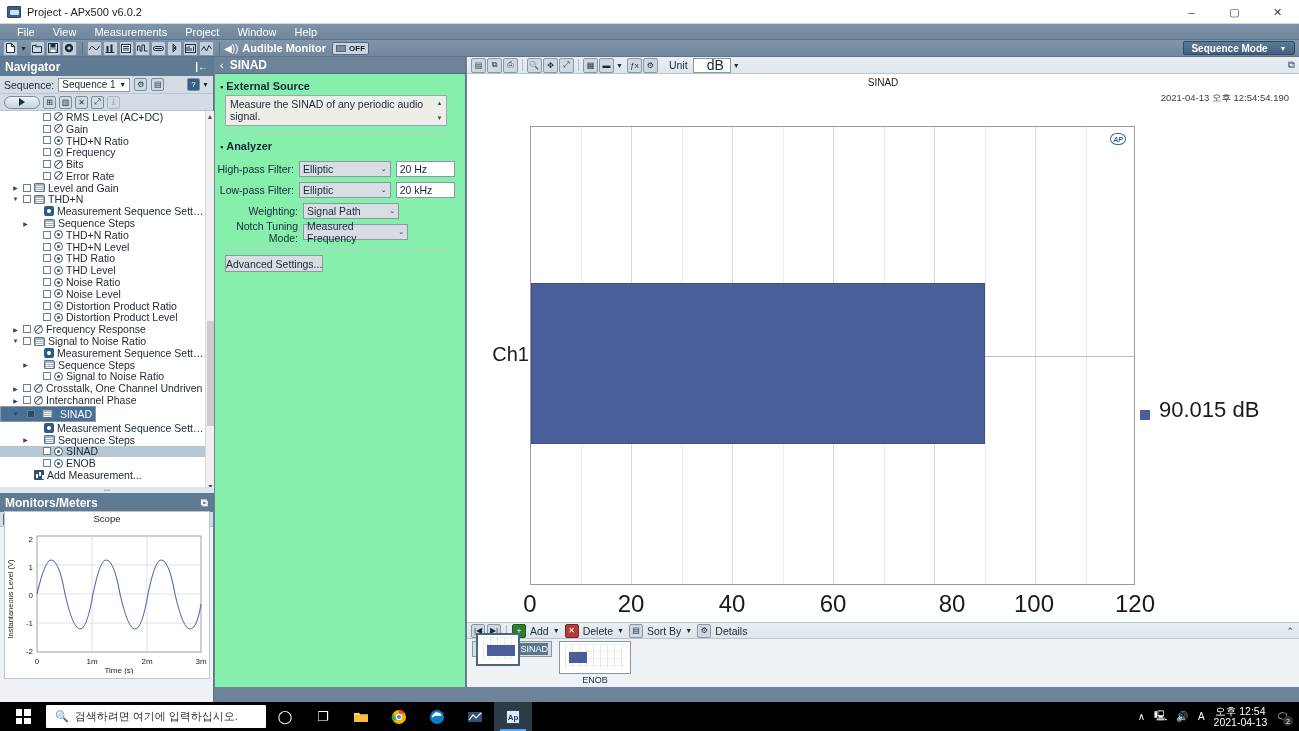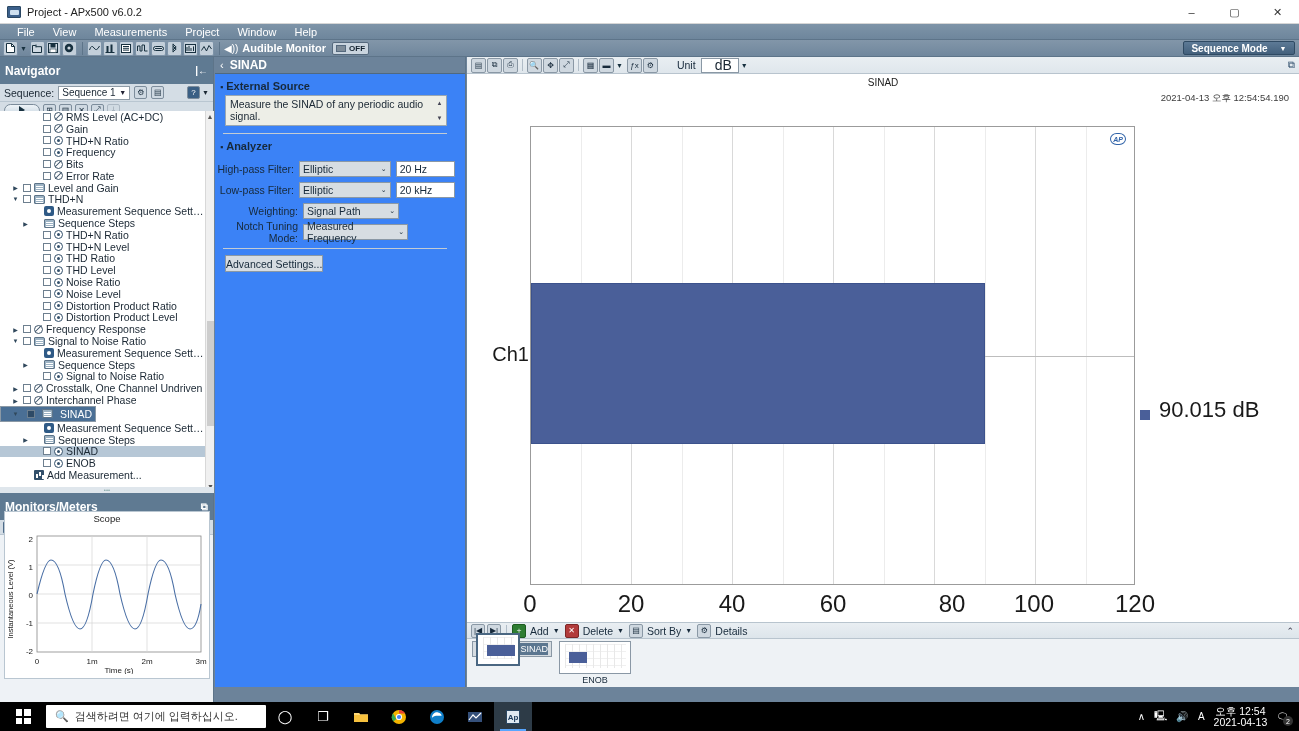--- a/index.html
+++ b/index.html
@@ -76,21 +76,21 @@
     display:flex; align-items:center; justify-content:center; gap:12px;
   }
   .seqmode .cx{font-size:7px;}
 
   
   .navpanel{
     position:absolute; left:0; top:57px; width:214px; height:435px;
     background:#e8eef3; border-right:1px solid #5d7489;
   }
   .panel-hdr{
-    height:27px; background:#5f7a92;
+    height:19px; background:#5f7a92;
     display:flex;align-items:center; padding:0 5px;
     color:#fff; font-weight:bold; font-size:12px;
     justify-content:space-between;
   }
   .panel-hdr .ph-ic{ font-size:10px; font-weight:bold;}
   .navsub{
     height:18px; background:#d4dde5; border-bottom:1px solid #b9c6d1;
     display:flex;align-items:center; padding:0 4px; gap:4px; font-size:10.5px;
   }
   .combo{
@@ -181,21 +181,21 @@
   .setpanel{
     position:absolute; left:215px; top:57px; width:251px; height:630px;
     background:#e9eef2; border-right:1px solid #5d7489;
   }
   .set-hdr{
     height:17px; background:#6c839a; color:#fff; display:flex;align-items:center;
     padding-left:5px; gap:6px; font-weight:bold; font-size:12px;
     border-bottom:1px solid #50697f;
   }
   .set-hdr .bk{font-size:11px;font-weight:normal;}
-  .set-body{ padding:6px 10px 0 0; background:#3b82f6; height:613px;}
+  .set-body{ padding:6px 10px 0 0; background:#86efac; height:613px;}
   .sec-title{ font-weight:bold; font-size:11px; color:#17293a; padding:0 0 3px 5px;}
   .sec-title .bullet{ color:#17293a; margin-right:3px; font-size:9px;}
   .descbox{
     margin:0 8px 0 10px; height:31px; background:#edeee7; border:1px solid #9aa7b2;
     font-size:10.5px; color:#1a2733; padding:2px 4px; line-height:12px; position:relative;
   }
   .descbox .spin{ position:absolute; right:1px; top:1px; width:11px; height:27px;
     display:flex;flex-direction:column;justify-content:space-between;align-items:center;
     font-size:6px;color:#445; }
   .hr{ height:1px; background:#c3ccd4; margin:7px 8px 6px 8px; }
@@ -222,21 +222,21 @@
     position:absolute; left:467px; top:57px; width:832px; height:630px;
     background:#eef2f5;
   }
   .charttool{
     height:17px; background:linear-gradient(#e9eef2,#dfe6ec);
     border-bottom:1px solid #b8c4ce; display:flex;align-items:center; padding-left:4px; gap:1px;
   }
   .ctb{ width:15px;height:15px;border:1px solid #8a98a5;background:#cfd8e0;border-radius:2px;
     display:flex;align-items:center;justify-content:center;font-size:8px;color:#16293a;}
   .ctsep{width:1px;height:12px;background:#b0bcc7;margin:0 3px;}
-  .unit-lbl{ font-size:10.5px;margin-left:18px;color:#16293a;}
+  .unit-lbl{ font-size:10.5px;margin-left:10px;color:#16293a;}
   .unit-sel{ margin-left:4px; width:38px;height:15px;background:#fff;border:1px solid #8a98a5;
     display:flex;align-items:center;justify-content:space-between;padding:0 13px;font-size:14px;}
   .popout{ position:absolute; right:4px; top:2px; font-size:10px; color:#2b4a68;}
 
   .chartbox{
     position:absolute; left:0; top:17px; width:832px; height:548px; background:#fff;
   }
   .chart-title{ text-align:center; font-size:10px; color:#1a1a1a; padding-top:3px;}
   .chart-ts{ position:absolute; right:10px; top:18px; font-size:9.5px; color:#3c3c3c;}
   .plot{

